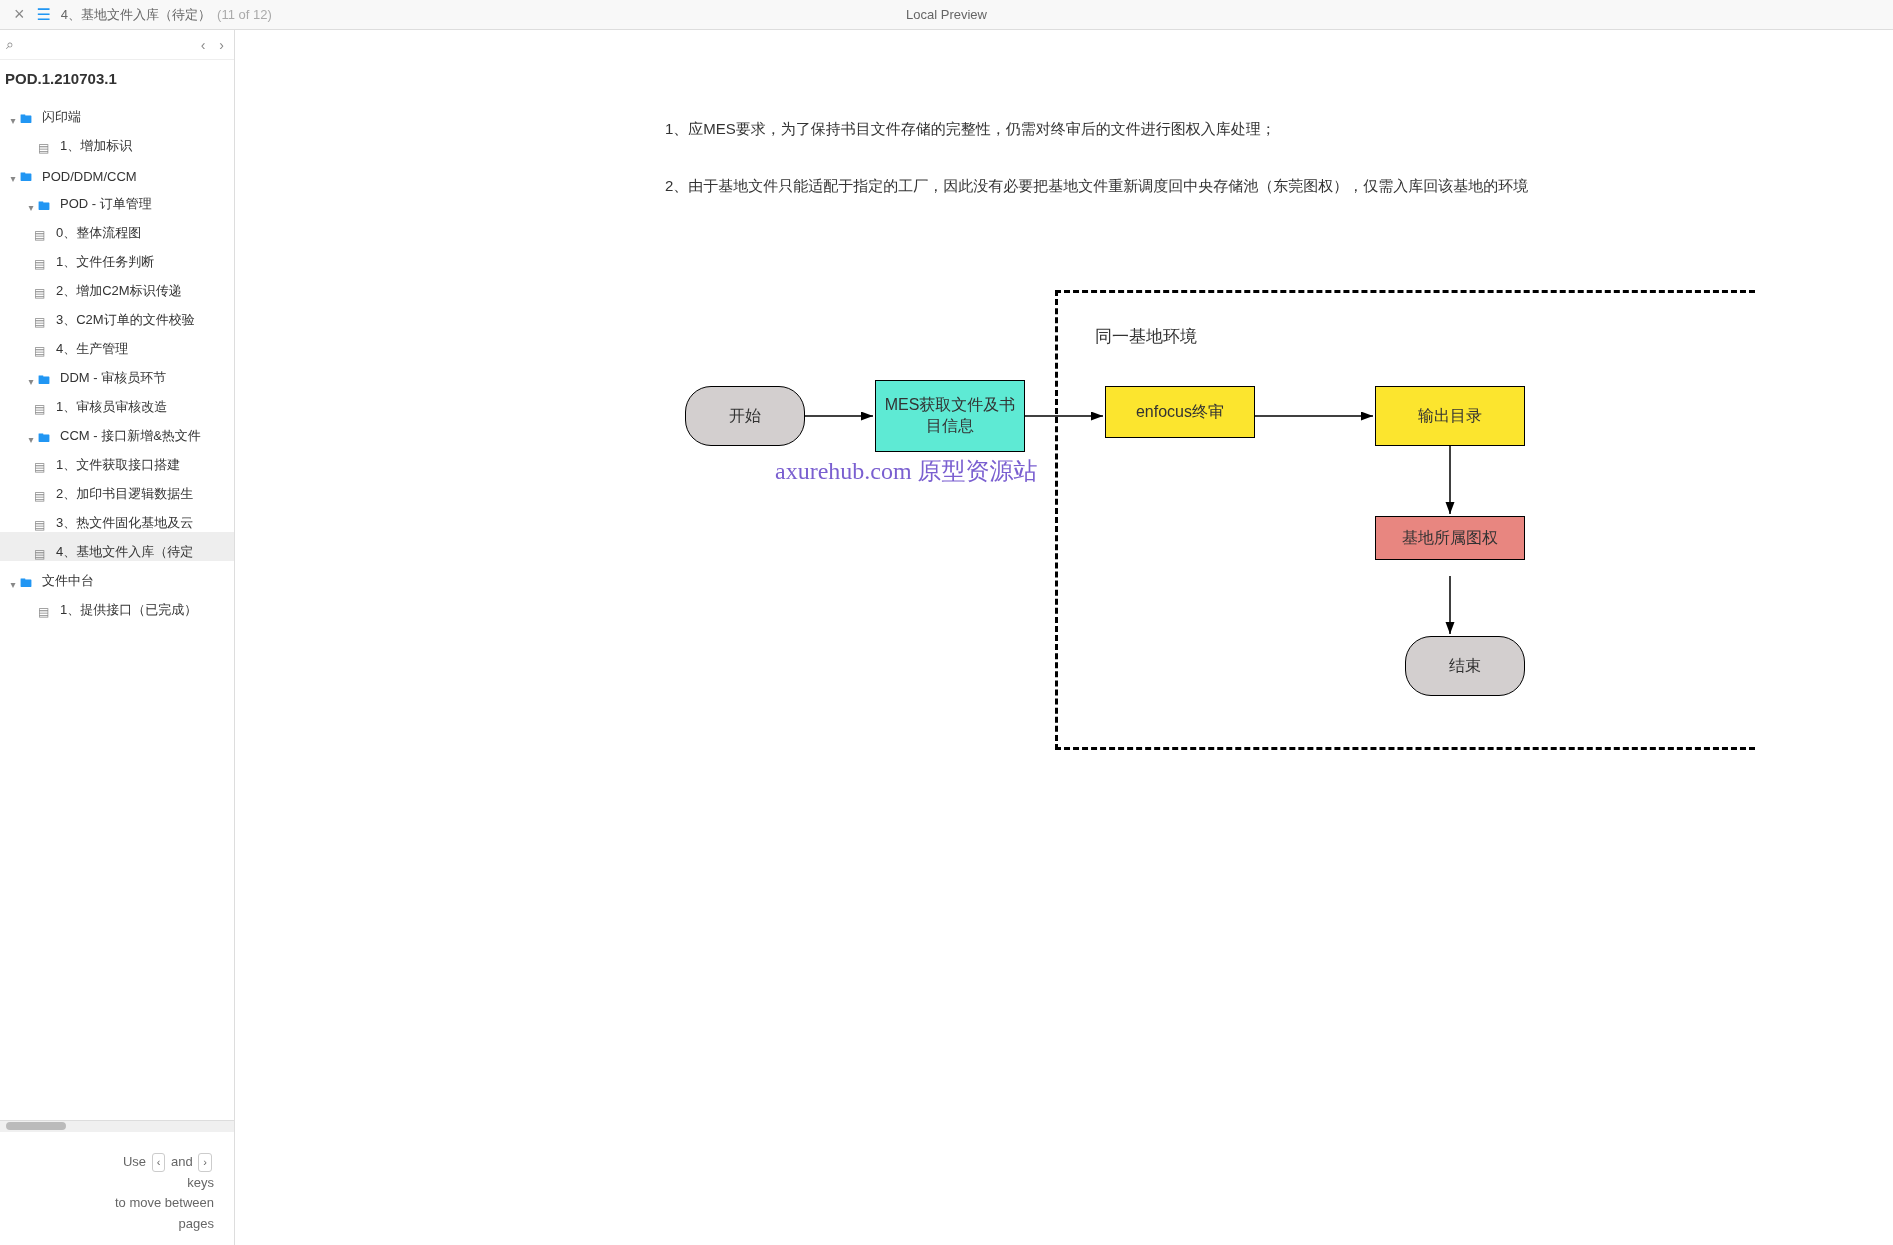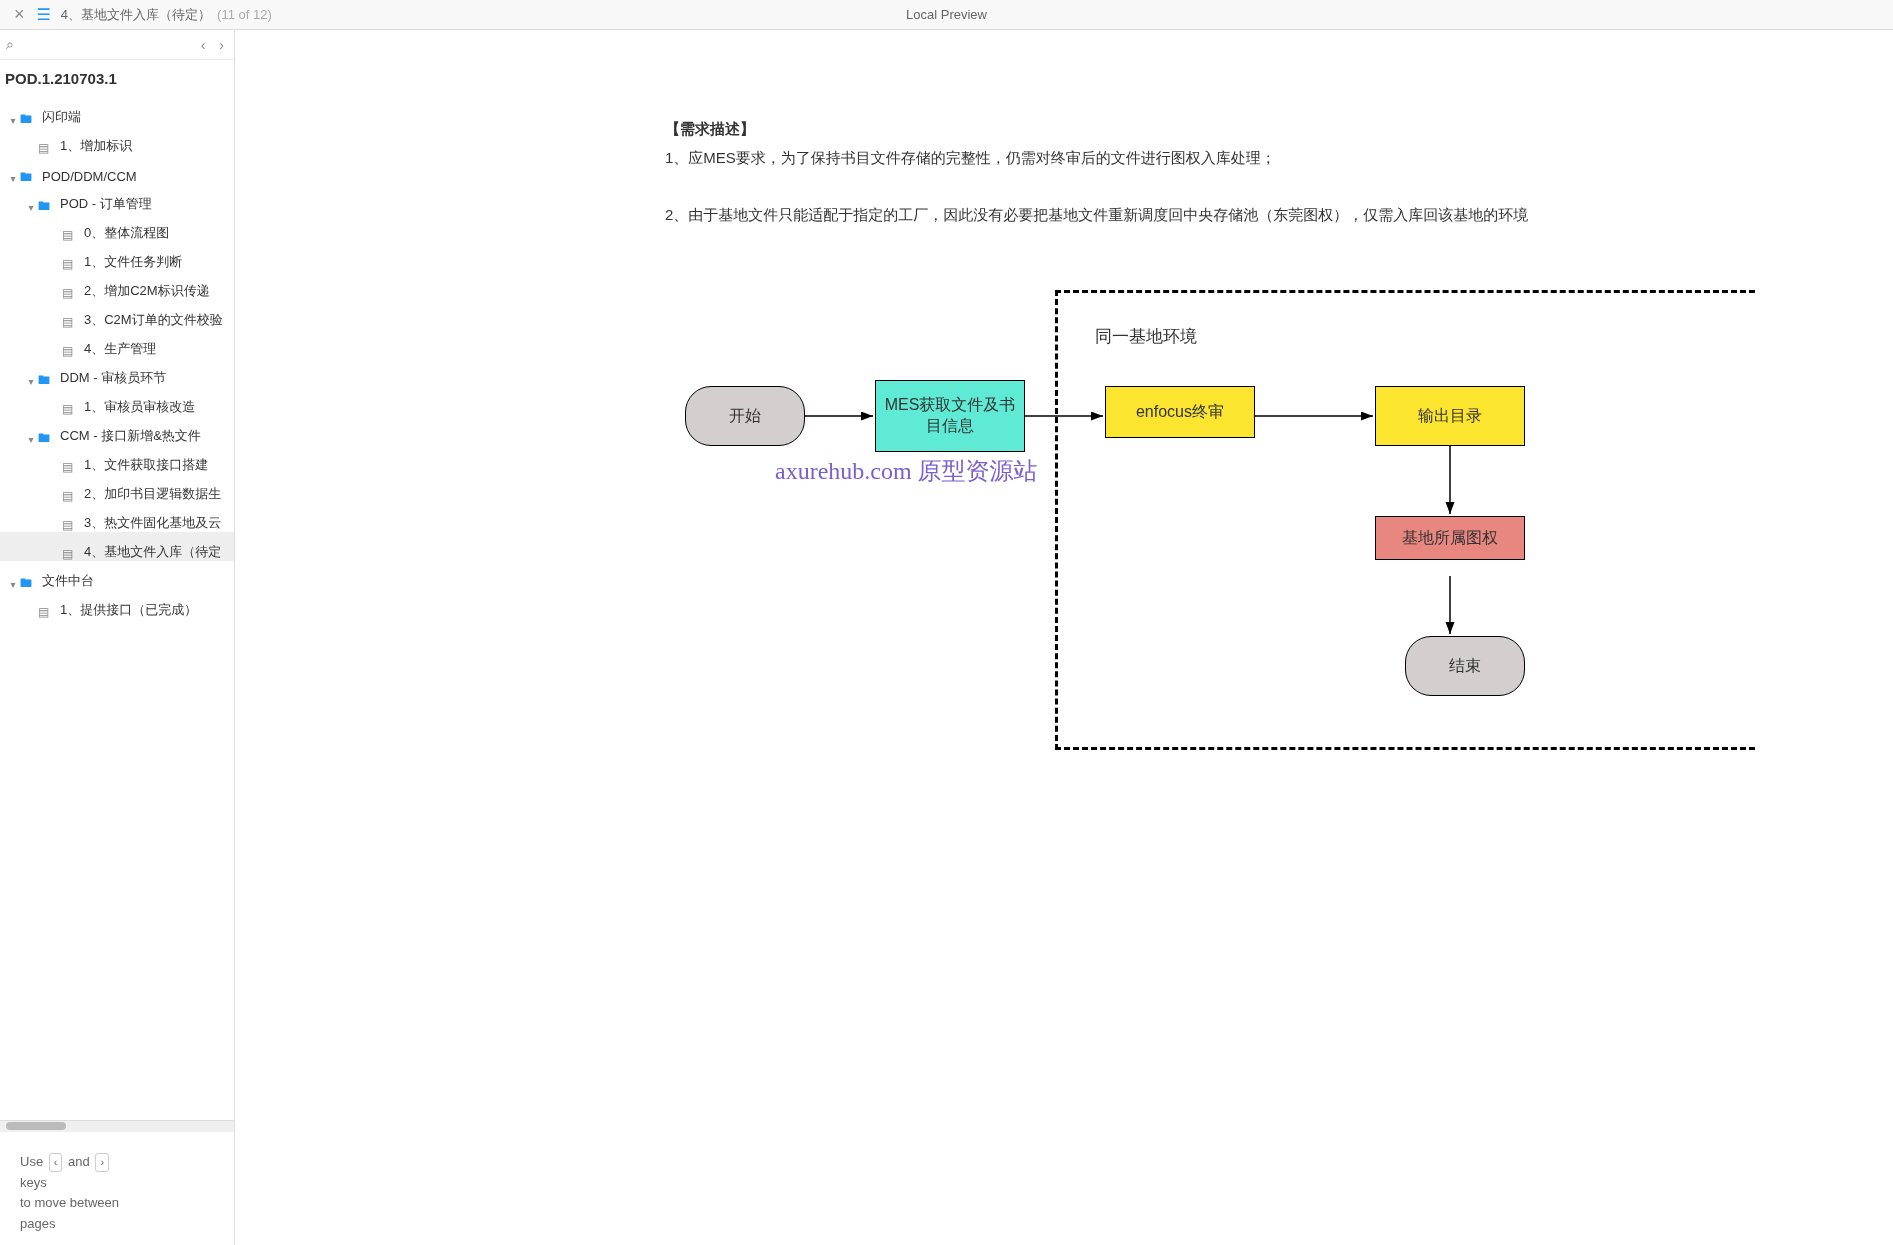--- a/index.html
+++ b/index.html
@@ -22,24 +22,24 @@
 .tree-item.selected{background:#eee}
 .chevron{width:14px;text-align:center;color:#888;font-size:10px;flex-shrink:0}
 .chevron::before{content:"▾"}
 .chevron.blank::before{content:""}
 .folder-icon{width:16px;height:14px;color:#2196F3;margin-right:6px;flex-shrink:0;font-size:12px;line-height:14px}
 .page-icon{width:16px;height:14px;color:#888;margin-right:6px;flex-shrink:0;font-size:12px;line-height:14px}
 .folder-icon::before{content:"🖿"}
 .page-icon::before{content:"▤"}
 .indent1{padding-left:6px}
 .indent2{padding-left:24px}
-.indent3{padding-left:48px}
+.indent3{padding-left:20px}
 .scrollbar{height:12px;background:#f0f0f0;border-top:1px solid #ddd;display:flex;align-items:center}
 .scrollbar-thumb{width:60px;height:8px;background:#bbb;border-radius:4px;margin-left:6px}
-.hint{padding:20px 20px 10px;text-align:left;color:#666;font-size:13px;line-height:1.6}
+.hint{padding:20px 20px 10px;text-align:right;color:#666;font-size:13px;line-height:1.6}
 .hint .key{display:inline-block;border:1px solid #ccc;border-radius:3px;padding:0 4px;font-size:11px;margin:0 2px}
 .content{flex:1;position:relative;overflow:hidden;background:#fff}
 .desc{position:absolute;left:430px;top:85px;right:30px;font-size:15px;line-height:1.9}
 .desc .head{font-weight:bold}
 .watermark{position:absolute;left:540px;top:425px;color:#7a5fd0;font-size:24px;font-family:Georgia,serif;z-index:5}
 .diagram{position:absolute;left:430px;top:260px;right:0;bottom:0}
 .node{position:absolute;border:1px solid #000;display:flex;align-items:center;justify-content:center;text-align:center;font-size:16px;line-height:1.3;padding:4px}
 .node.rounded{border-radius:26px;background:#d3cfcf}
 .node.green{background:#5eead4}
 .node.yellow{background:#fce52e}
@@ -167,21 +167,20 @@
     <div class="hint">
       <span>Use</span> <span class="key">‹</span> <span>and</span> <span class="key">›</span><br>
       <span>keys</span><br>
       <span>to move between</span><br>
       <span>pages</span>
     </div>
   </div>
 
   <div class="content">
     <div class="desc">
-      <div class="head">【需求描述】</div>
       <div>1、应MES要求，为了保持书目文件存储的完整性，仍需对终审后的文件进行图权入库处理；</div>
       <br>
       <div>2、由于基地文件只能适配于指定的工厂，因此没有必要把基地文件重新调度回中央存储池（东莞图权），仅需入库回该基地的环境</div>
     </div>
     <div class="watermark">axurehub.com 原型资源站</div>
 
     <div class="diagram">
       <div class="dashed-box" style="left:390px;top:0;width:700px;height:460px"></div>
       <div class="group-label" style="left:430px;top:35px">同一基地环境</div>
 

